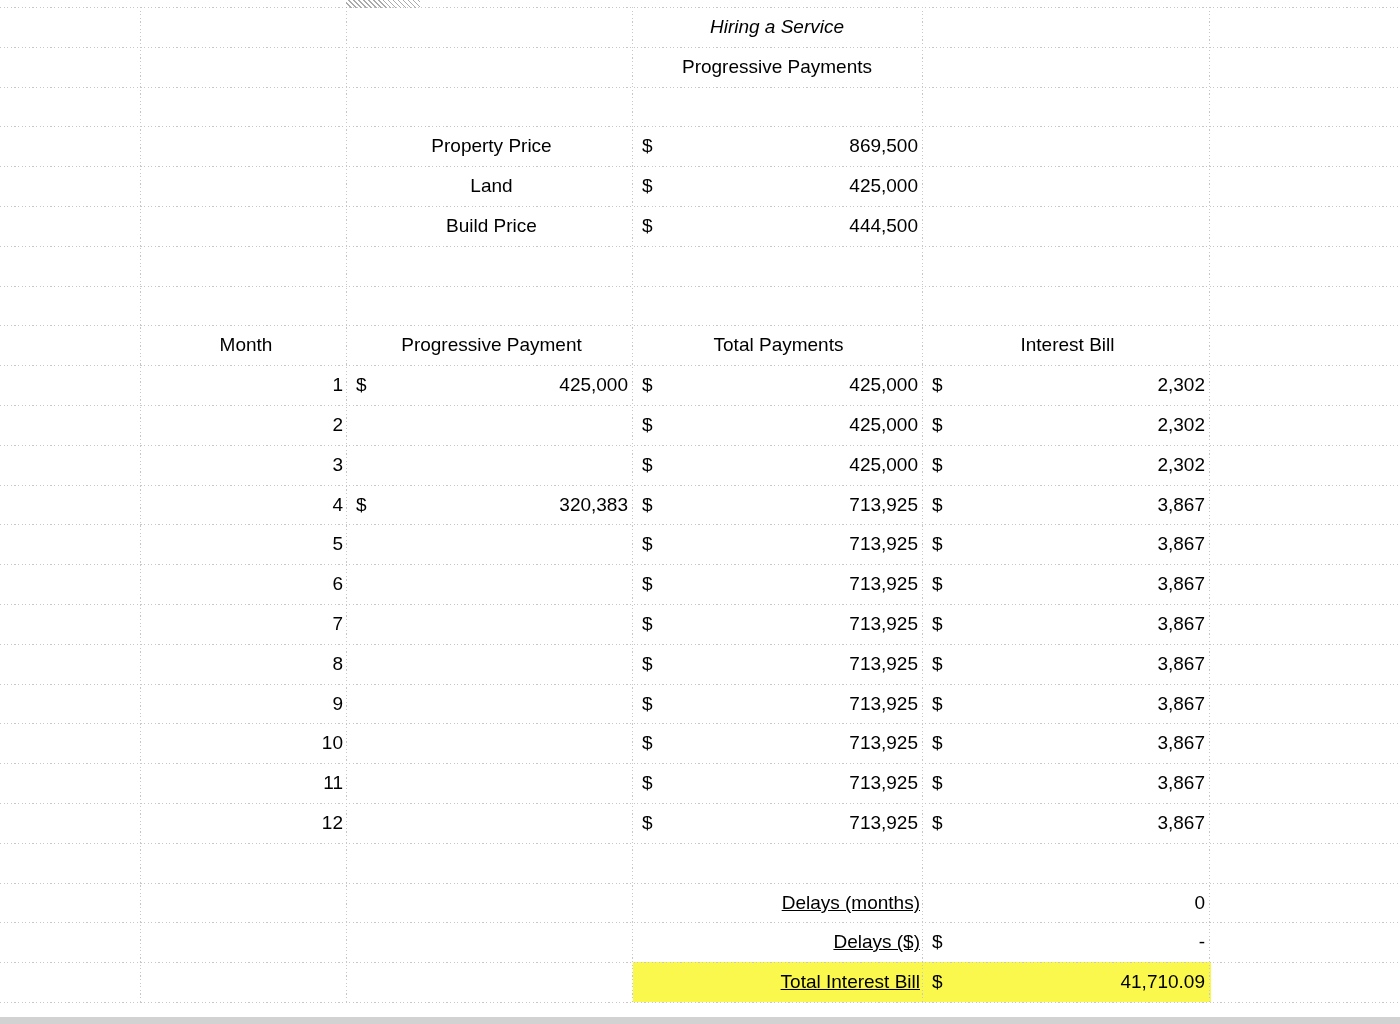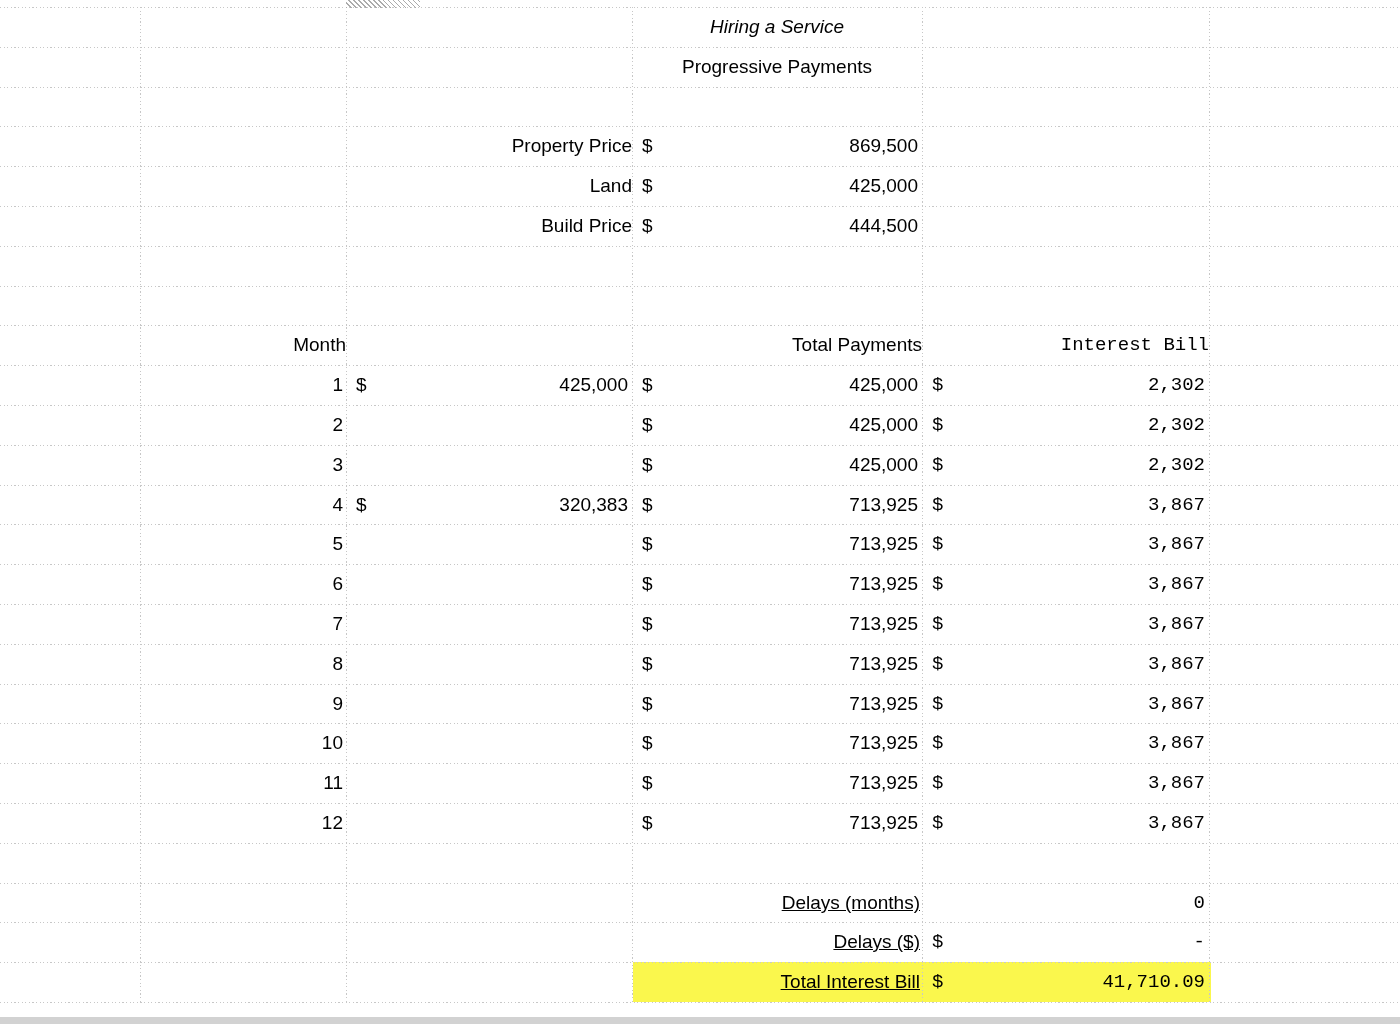--- a/index.html
+++ b/index.html
@@ -23,22 +23,22 @@
     background-image:repeating-linear-gradient(to bottom, var(--gridline) 0 1.2px, transparent 1.2px 3.6px); }
   .hatch { position:absolute; left:346px; top:0; width:74px; height:8px; z-index:1;
     background-image:repeating-linear-gradient(45deg, #ababab 0 1px, transparent 1px 3.5px); }
   .bottom-bar { position:absolute; left:0; top:1017px; width:1400px; height:7px; background:var(--bottom_bar); z-index:3; }
   
   .row { position:absolute; left:0; width:1400px; height:40px; z-index:2; }
   .cell { position:absolute; top:0; height:40px; line-height:40px; white-space:nowrap; overflow:hidden; }
   .cB { left:140px; width:206px; }
   .cC { left:346px; width:286px; }
   .cD { left:632px; width:290px; }
-  .cE { left:922px; width:287px;font-family:Liberation Mono, monospace; }
-  .lab { padding-left:5px; text-align:right; }
+  .cE { left:922px; width:287px; }
+  .lab { padding-left:5px; text-align:center; }
   .num { text-align:right; padding-right:3px; }
   .sumlab { text-align:right; padding-right:2px;text-decoration:underline; }
   .cur { display:flex; justify-content:space-between; padding-left:10px; padding-right:4px; }
   .center { text-align:center; }
   .italic { font-style:italic; }
 </style>
 </head>
 <body>
 
 <div class="sheet">
@@ -103,20 +103,21 @@
   <div class="row" style="top:206px">
     <div class="cell cC lab">Build Price</div>
     <div class="cell cD cur">
         <span>$</span>
         <span>444,500</span>
       </div>
   </div>
 
   <div class="row" style="top:325px">
     <div class="cell cB lab" style="padding-left:6px">Month</div>
+    <div class="cell cC lab">Progressive Payment</div>
     <div class="cell cD lab" style="padding-left:3px">Total Payments</div>
     <div class="cell cE lab" style="padding-left:4px">Interest Bill</div>
   </div>
 
   <div class="row" style="top:365px">
     <div class="cell cB num">1</div>
     <div class="cell cC cur">
         <span>$</span>
         <span>425,000</span>
       </div>

